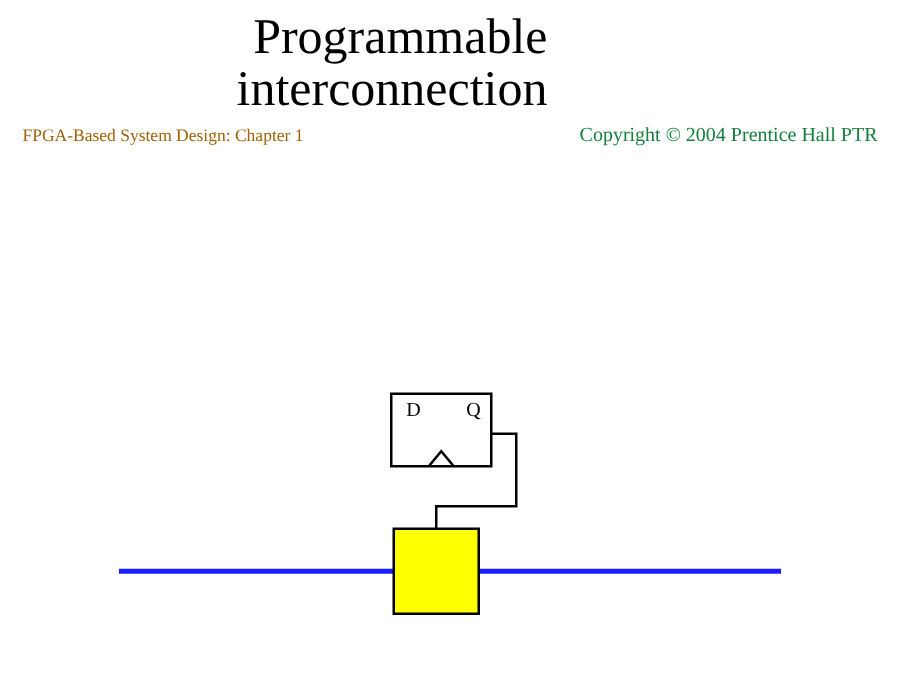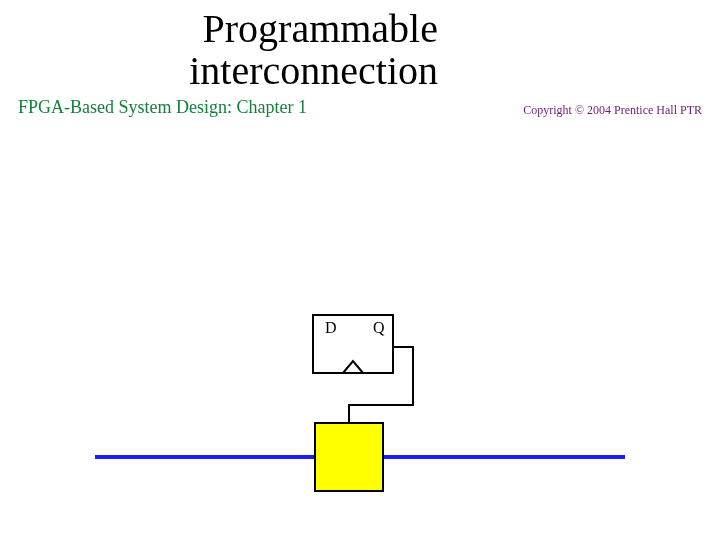--- a/index.html
+++ b/index.html
@@ -36,29 +36,29 @@
     position: absolute;
     top: 205px;
     left: 95px;
     width: 530px;
     height: 200px;
   }
   .footer-left {
     position: absolute;
     left: 18px;
     bottom: 18px;
-    font-size: 18px;
-    color: #15803d;
+    font-size: 14px;
+    color: #a16207;
   }
   .footer-right {
     position: absolute;
     right: 18px;
     bottom: 18px;
-    font-size: 12px;
-    color: #701a75;
+    font-size: 16px;
+    color: #15803d;
   }
 </style>
 </head>
 <body>
 
 <div class="title">
   <span>Programmable interconnection</span><br>
 </div>
 
 <div class="decor-band">

